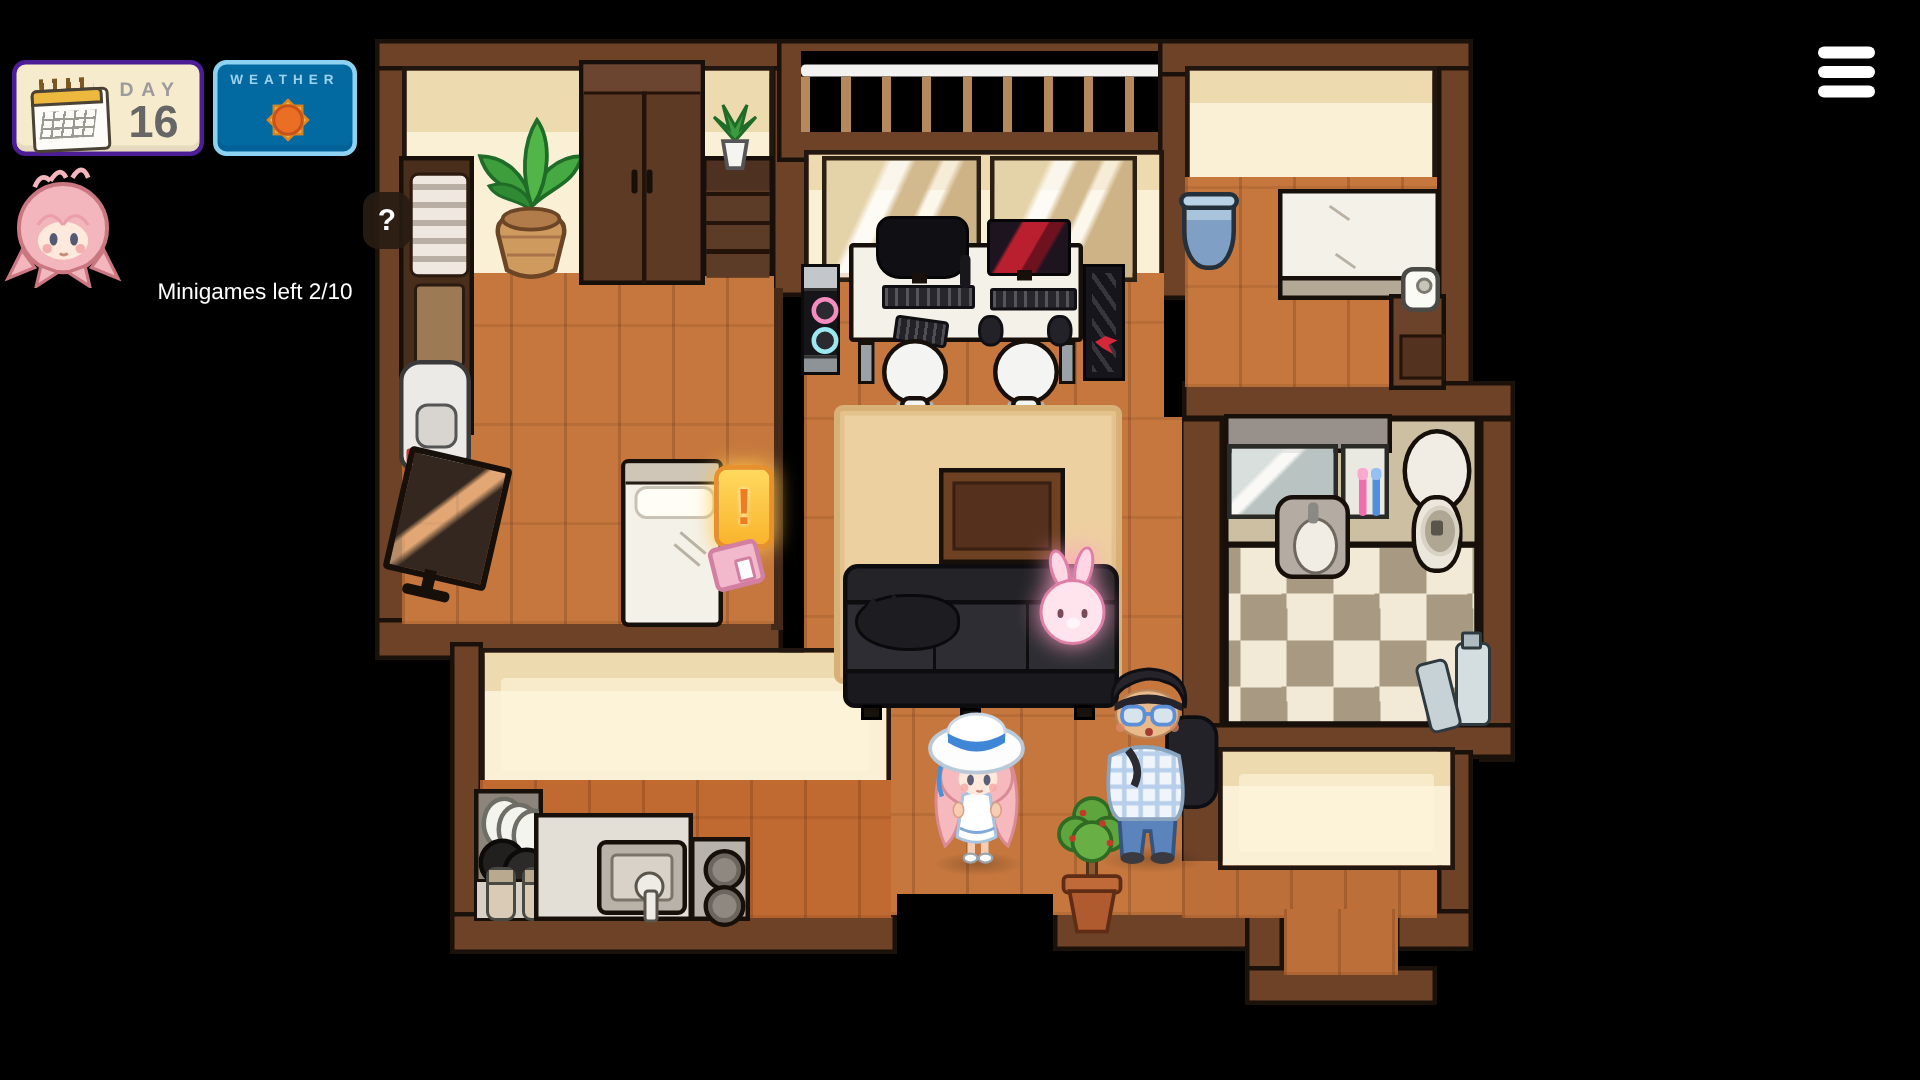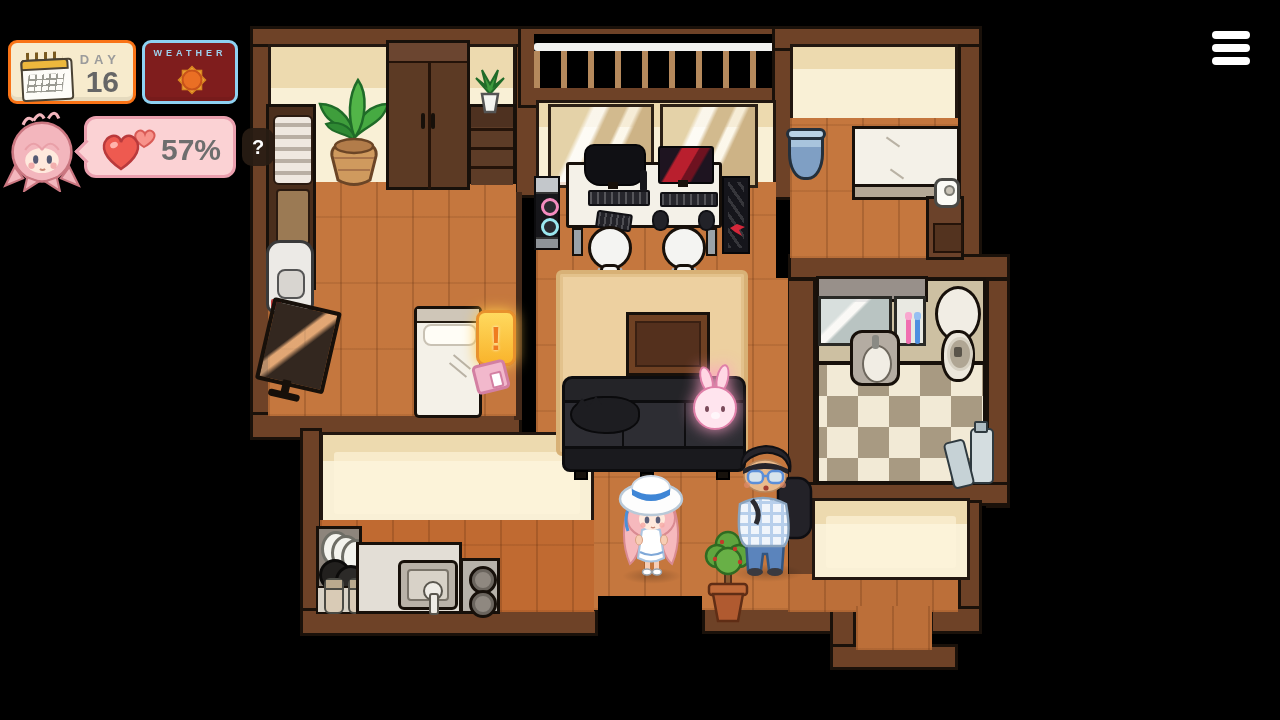--- a/index.html
+++ b/index.html
@@ -17,22 +17,22 @@
          border:3px solid #221710;box-sizing:border-box}
   .creamin{position:absolute;background:#fdf4da;border-radius:3px;opacity:.65}
   .checker{position:absolute;background:repeating-conic-gradient(#a89a82 0% 25%,#f2ead6 0% 50%) 8px 0/62px 62px;
            border:3px solid #17100a;box-sizing:border-box}
   .taupe{position:absolute;background:#cdc0a2;border:3px solid #17100a;box-sizing:border-box}
   .black{position:absolute;background:#000}
   .outl{border:3px solid #17100a;box-sizing:border-box}
   .outl2{border:2px solid #17100a;box-sizing:border-box}
   
   .panel{position:absolute;border-radius:9px;box-sizing:border-box}
-  #day-panel{left:8px;top:40px;width:128px;height:64px;background:#f7ebcd;border:3px solid #f97316;box-shadow:inset 0 -4px rgba(0,0,0,.07)}
-  #weather-panel{left:142px;top:40px;width:96px;height:64px;background:#7f1d1d;border:3px solid #8ed2f2;box-shadow:inset 0 -4px rgba(0,0,0,.06)}
+  #day-panel{left:8px;top:40px;width:128px;height:64px;background:#f7ebcd;border:3px solid #4c1d95;box-shadow:inset 0 -4px rgba(0,0,0,.07)}
+  #weather-panel{left:142px;top:40px;width:96px;height:64px;background:#0369a1;border:3px solid #8ed2f2;box-shadow:inset 0 -4px rgba(0,0,0,.06)}
   #heart-panel{left:84px;top:116px;width:152px;height:62px;background:#fbd2d4;border:3px solid #ea9fae;border-radius:12px}
   #heart-panel::before{content:"";position:absolute;left:-9px;top:24px;width:14px;height:14px;background:#fbd2d4;
        border-left:3px solid #ea9fae;border-bottom:3px solid #ea9fae;transform:rotate(45deg)}
   .daylabel{position:absolute;right:12px;top:9px;font-size:13px;font-weight:bold;letter-spacing:5px;color:#9b9b9b}
   .dayval{position:absolute;right:14px;top:22px;font-size:30px;font-weight:bold;color:#666}
   .weatherlabel{position:absolute;left:0;right:0;top:5px;text-align:center;font-size:9px;font-weight:bold;letter-spacing:4px;color:#9ed2ee}
   .heartval{position:absolute;right:12px;top:14px;font-size:30px;font-weight:bold;color:#6e6e6e}
   #minigames{position:absolute;left:58px;top:186px;width:224px;text-align:center;color:#fff;font-size:15px}
   #menu-btn{position:absolute;left:1212px;top:31px;width:42px;height:36px;cursor:pointer}
   #menu-btn span{display:block;width:38px;height:8px;border-radius:4px;background:#fff;margin:0 0 5px 0}
@@ -394,28 +394,21 @@
     <path d="M24,66 L21,79 L35,70 Z" fill="#f3b6bd" stroke="#cb7781" stroke-width="2"></path>
     <path d="M52,66 L55,79 L41,70 Z" fill="#f3b6bd" stroke="#cb7781" stroke-width="2"></path>
     <ellipse cx="38" cy="50" rx="16" ry="12" fill="#ffe9dd"></ellipse>
     <path d="M22,40 Q30,28 38,40 M38,40 Q46,28 54,40" fill="none" stroke="#e9a0a8" stroke-width="2"></path>
     <ellipse cx="32" cy="49" rx="2.5" ry="4" fill="#555a74"></ellipse>
       <ellipse cx="45" cy="49" rx="2.5" ry="4" fill="#555a74"></ellipse>
     <circle cx="28" cy="55" r="3" fill="#efa0a2" opacity=".8"></circle>
       <circle cx="49" cy="55" r="3" fill="#efa0a2" opacity=".8"></circle>
     <path d="M36,58 q2.5,2 5,0" fill="none" stroke="#c98a78" stroke-width="1.8"></path>
   </svg>
-  <div class="panel" id="heart-panel">
-    <svg width="64" height="48" viewBox="0 0 64 48" style="position:absolute;left:10px;top:6px">
-      <path d="M47,22 C39,17 36,11 40,7 C43,4 47,6 48,9 C49,6 53,4 56,7 C60,11 56,17 47,22 Z" fill="#f8938b" stroke="#d95b56" stroke-width="2"></path>
-      <path d="M24,44 C8,33 3,22 10,14 C16,8 23,11 24,17 C26,11 33,8 38,14 C45,22 40,33 24,44 Z" fill="#ee5a50" stroke="#b93a3c" stroke-width="2.5"></path>
-      <ellipse cx="17" cy="20" rx="4" ry="3" fill="#ffb3ac" transform="rotate(-25 17 20)"></ellipse>
-    </svg>
-    <div class="heartval">57%</div>
-  </div>
+  <div id="minigames">Minigames left 2/10</div>
   <div id="menu-btn">
     <span></span>
     <span></span>
     <span></span>
   </div>
   <div id="q-bubble">
     <span>?</span>
   </div>
 
 </div>

